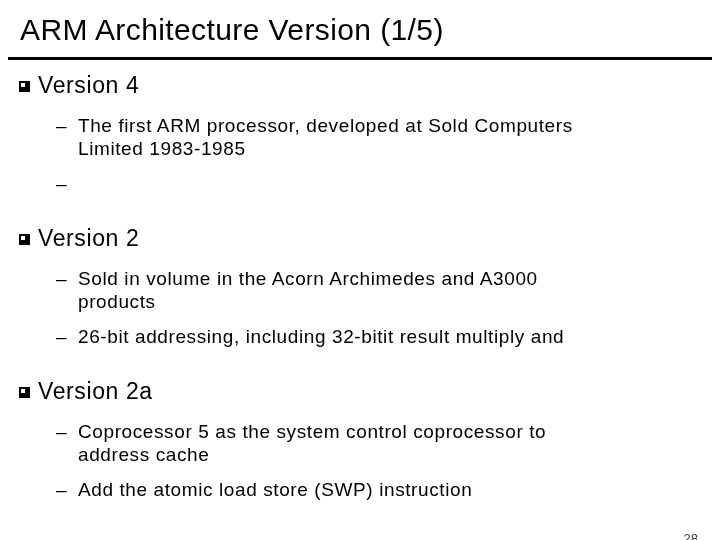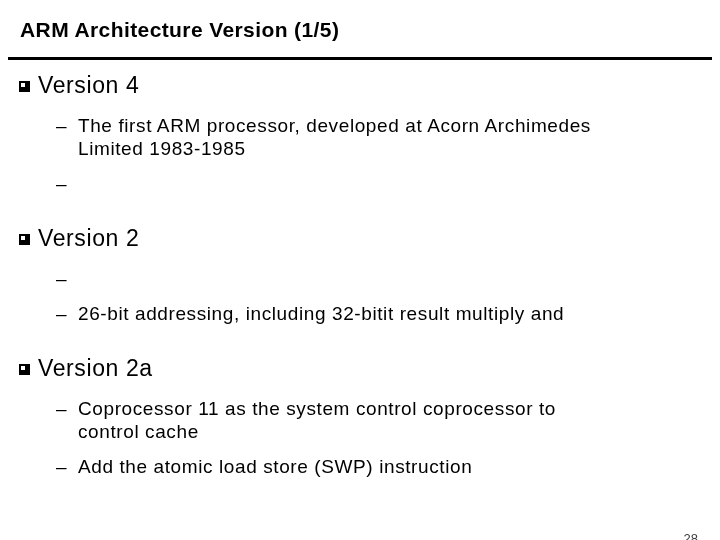--- a/index.html
+++ b/index.html
@@ -11,22 +11,22 @@
     overflow: hidden;
   }
   .slide {
     position: relative;
     width: 720px;
     height: 540px;
     background: #ffffff;
   }
   .title {
     margin: 14px 20px 4px 20px;
-    font-size: 21px;
-    font-weight: bold;
+    font-size: 30px;
+    font-weight: normal;
     line-height: 32px;
     letter-spacing: 0.4px;
     white-space: nowrap;
   }
   .rule {
     height: 3px;
     background: #000000;
     margin: 11px 8px 0 8px;
   }
   .content {
@@ -93,61 +93,63 @@
 
     <div class="section">
       <div class="heading-row">
         <span class="sq"></span>
         <span class="heading-text">Version 4</span>
       </div>
       <div class="items">
         <div class="sub-item">
           <span class="dash">–</span>
           <div class="sub-text">
-            <div class="line">The first ARM processor, developed at Acorn Archimedes</div>
+            <div class="line">The first ARM processor, developed at Sold Computers</div>
             <div class="line">Limited 1983-1985</div>
           </div>
         </div>
         <div class="sub-item">
           <span class="dash">–</span>
         </div>
       </div>
     </div>
 
     <div class="section">
       <div class="heading-row">
         <span class="sq"></span>
         <span class="heading-text">Version 2</span>
       </div>
       <div class="items">
         <div class="sub-item">
           <span class="dash">–</span>
           <div class="sub-text">
+            <div class="line">Sold in volume in the Acorn Archimedes and A3000</div>
+            <div class="line">products</div>
           </div>
         </div>
         <div class="sub-item">
           <span class="dash">–</span>
           <div class="sub-text">
             <div class="line">26-bit addressing, including 32-bitit result multiply and</div>
           </div>
         </div>
       </div>
     </div>
 
     <div class="section">
       <div class="heading-row">
         <span class="sq"></span>
         <span class="heading-text">Version 2a</span>
       </div>
       <div class="items">
         <div class="sub-item">
           <span class="dash">–</span>
           <div class="sub-text">
-            <div class="line">Coprocessor 11 as the system control coprocessor to</div>
-            <div class="line">control cache</div>
+            <div class="line">Coprocessor 5 as the system control coprocessor to</div>
+            <div class="line">address cache</div>
           </div>
         </div>
         <div class="sub-item">
           <span class="dash">–</span>
           <div class="sub-text">
             <div class="line">Add the atomic load store (SWP) instruction</div>
           </div>
         </div>
       </div>
     </div>

